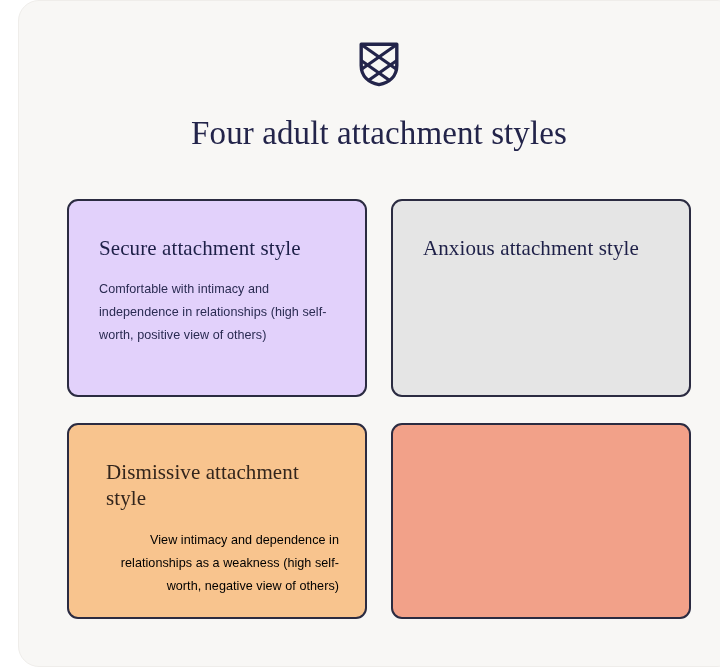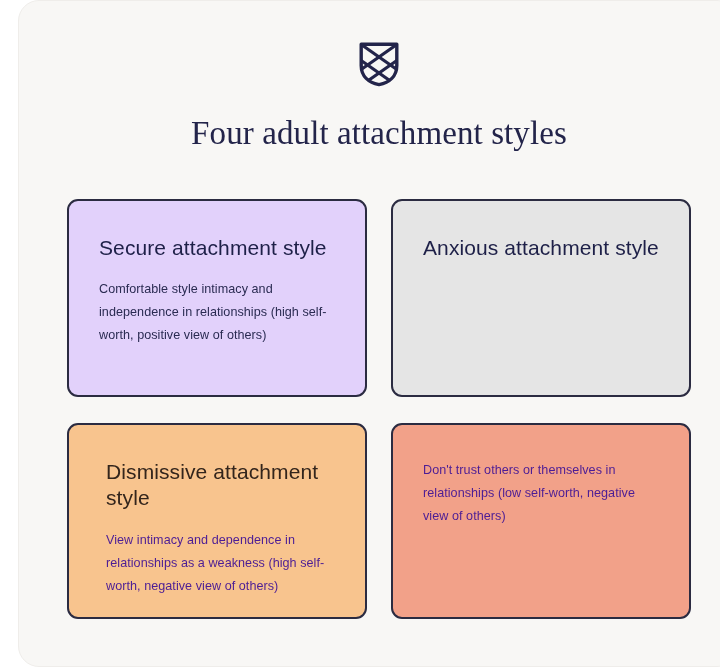--- a/index.html
+++ b/index.html
@@ -70,21 +70,21 @@
 
   .card {
     box-sizing: border-box;
     border: 2px solid #2B2B41;
     border-radius: 11px;
     padding: 34px 26px 20px 30px;
     overflow: hidden;
   }
 
   .card-title {
-    font-family: Liberation Sans, sans-serif;
+    font-family: Liberation Serif, serif;
     font-size: 21px;
     font-weight: 400;
     line-height: 1.26;
     margin: 0 0 17px 0;
     letter-spacing: 0.1px;
   }
 
   .card-desc {
     font-family: "Liberation Sans", sans-serif;
     font-size: 12.6px;
@@ -102,21 +102,21 @@
   .card.fearful  { background: #F2A189; }
 
   .card.secure .card-title,
   .card.anxious .card-title  { color: #1E2048; }
   .card.secure .card-desc,
   .card.anxious .card-desc   { color: #2A2B52; }
 
   .card.dismissive .card-title,
   .card.fearful .card-title  { color: #33251C; }
   .card.dismissive .card-desc,
-  .card.fearful .card-desc   { color: #4c1d95; }
+  .card.fearful .card-desc   { color: #000000; text-align: right; }
 </style>
 </head>
 <body>
 
 <div id="infographic">
 
   <div class="logo-wrap">
     <span>
       <svg width="42" height="46" viewBox="0 0 42 46" aria-hidden="true">
         <defs>
@@ -136,30 +136,29 @@
       </svg>
     </span>
   </div>
 
   <h1 class="page-title">Four adult attachment styles</h1>
 
   <div class="card-grid">
 
     <div class="card secure">
       <h2 class="card-title">Secure attachment style</h2>
-      <p class="card-desc">Comfortable style intimacy and independence in relationships (high self-worth, positive view of others)</p>
+      <p class="card-desc">Comfortable with intimacy and independence in relationships (high self-worth, positive view of others)</p>
     </div>
 
     <div class="card anxious">
       <h2 class="card-title">Anxious attachment style</h2>
     </div>
 
     <div class="card dismissive">
       <h2 class="card-title">Dismissive attachment style</h2>
       <p class="card-desc">View intimacy and dependence in relationships as a weakness (high self-worth, negative view of others)</p>
     </div>
 
     <div class="card fearful">
-      <p class="card-desc">Don't trust others or themselves in relationships (low self-worth, negative view of others)</p>
     </div>
 
   </div>
 </div>
 
 </body></html>

